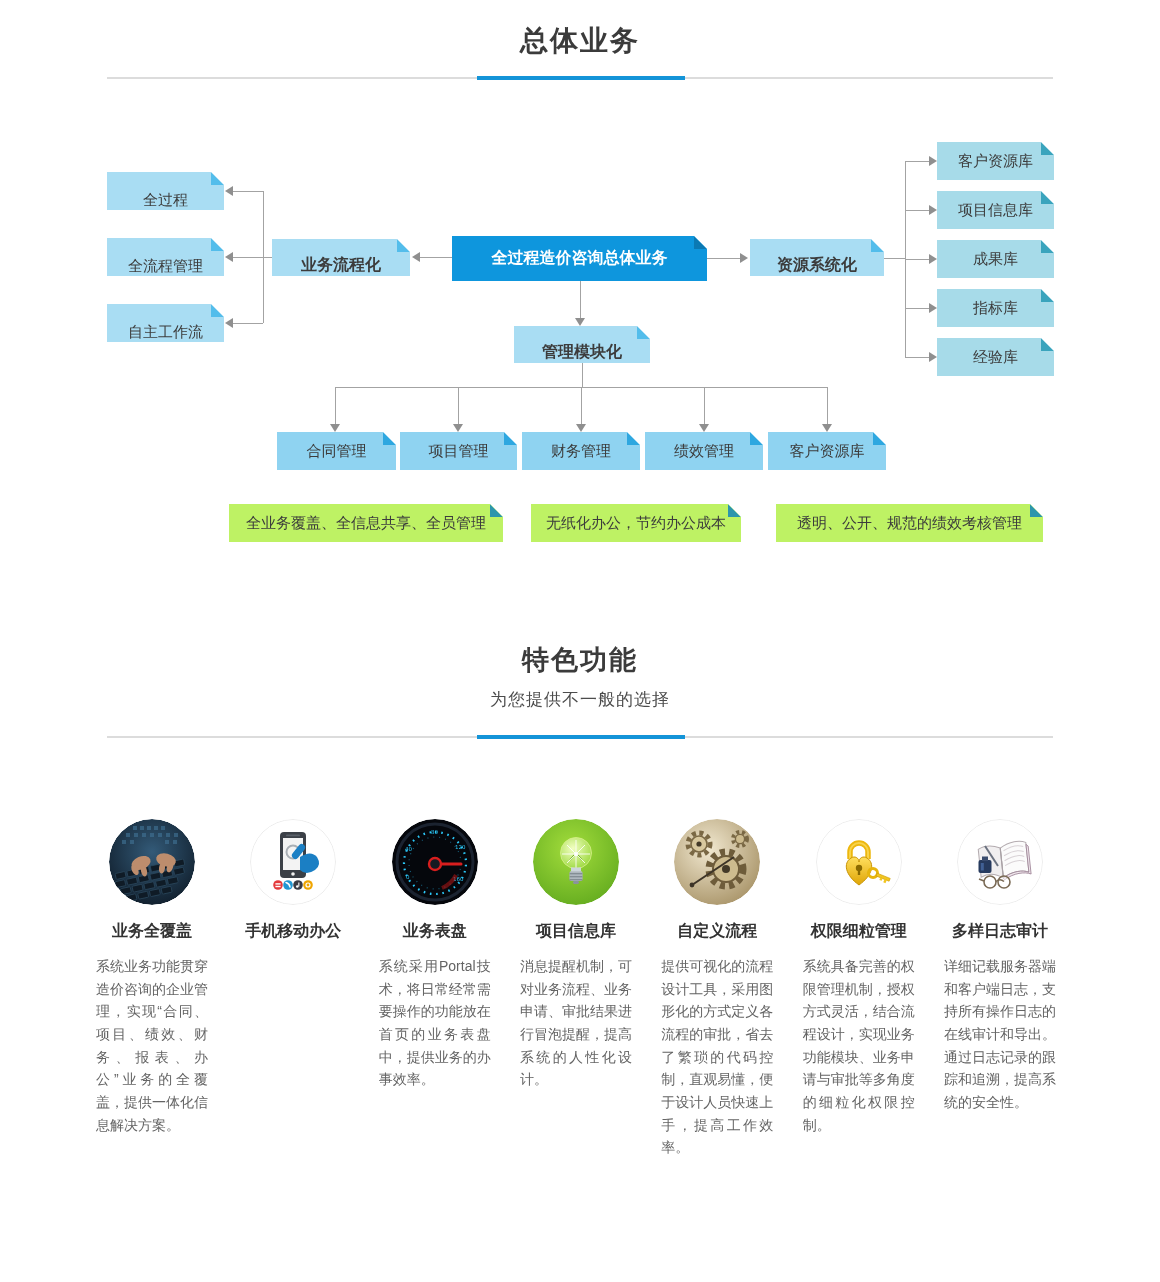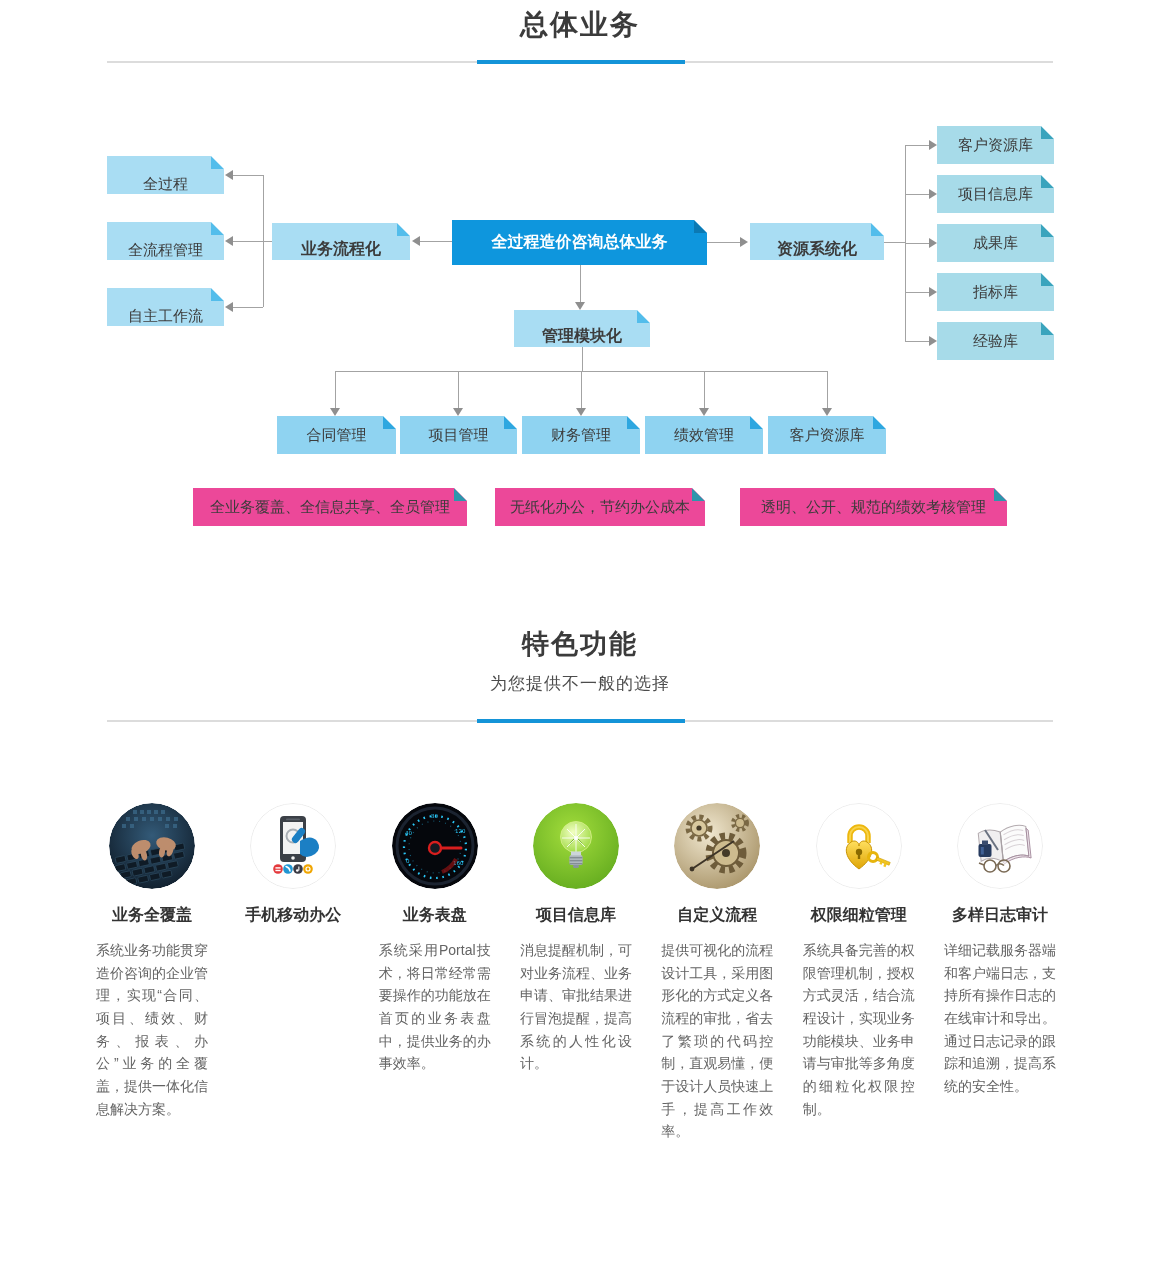--- a/index.html
+++ b/index.html
@@ -2,38 +2,38 @@
 <html><head>
 <meta charset="utf-8">
 <style>
   * { margin:0; padding:0; box-sizing:border-box; }
   html,body { background:#ffffff; }
   body {
     width:1160px; min-height:1282px; margin:0 auto; position:relative;
     font-family:"Liberation Sans","DejaVu Sans",sans-serif; color:#333;
   }
   .section-title { text-align:center; font-size:28px; font-weight:bold; color:#3b3b3b; letter-spacing:2px; }
-  .hdr1 { padding-top:6px; }
+  .hdr1 { padding-top:22px; }
   .divider { position:relative; height:4px; margin-top:16px; }
   .divider .gray-rule { position:absolute; left:107px; right:107px; top:1px; height:2px; background:#dcdcdc; }
   .divider .blue-rule { position:absolute; left:477px; width:208px; top:0; height:4px; background:#1494d8; }
 
   
   .flow { position:relative; height:470px; margin-top:14px; }
   .note {
     position:absolute; display:flex; align-items:center; justify-content:center;
     font-size:15px; color:#3c3c3c; text-align:center;
     clip-path:polygon(0 0, calc(100% - 13px) 0, 100% 13px, 100% 100%, 0 100%);
   }
   .note .fold { position:absolute; top:0; right:0; width:13px; height:13px;
     clip-path:polygon(0 0, 100% 100%, 0 100%); }
   .c-light { background:#a9ddf3;align-items:flex-end; } .c-light .fold { background:#53bdeb; }
   .c-mid   { background:#8fd3f1; } .c-mid .fold   { background:#2ea7e0; }
   .c-cyan  { background:#a7dbe9; } .c-cyan .fold  { background:#3aa4bd; }
-  .c-teal  { background:#ec4899; } .c-teal .fold  { background:#2d96ac; }
+  .c-teal  { background:#bef264;margin-left:36px; } .c-teal .fold  { background:#2d96ac; }
   .c-main  { background:#0e96dd; color:#fff; font-weight:bold; font-size:16px; }
   .c-main .fold { background:#0b79b3; }
   .bold { font-weight:bold; font-size:16px; }
   .ln { position:absolute; background:#a3a3a3; }
   .ar { position:absolute; width:0; height:0; }
   .ar-left  { border-top:5px solid transparent; border-bottom:5px solid transparent; border-right:8px solid #8f8f8f; }
   .ar-right { border-top:5px solid transparent; border-bottom:5px solid transparent; border-left:8px solid #8f8f8f; }
   .ar-down  { border-left:5px solid transparent; border-right:5px solid transparent; border-top:8px solid #8f8f8f; }
 
   

